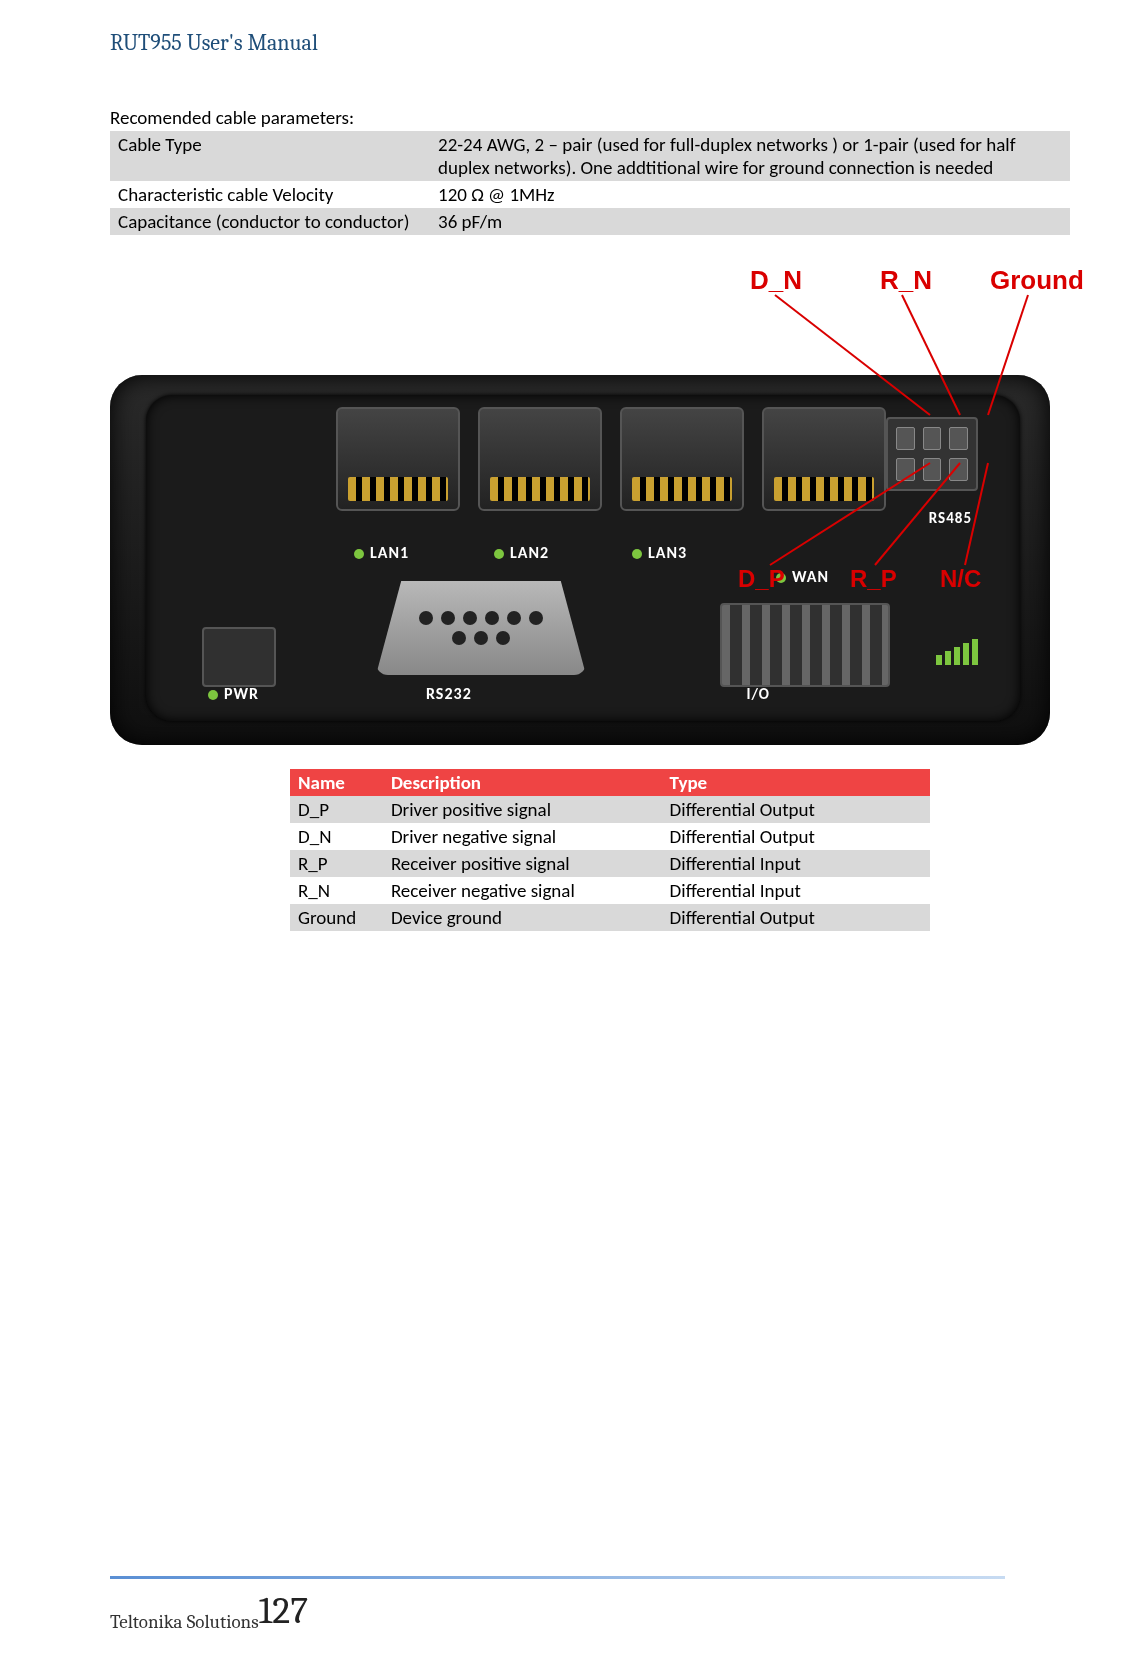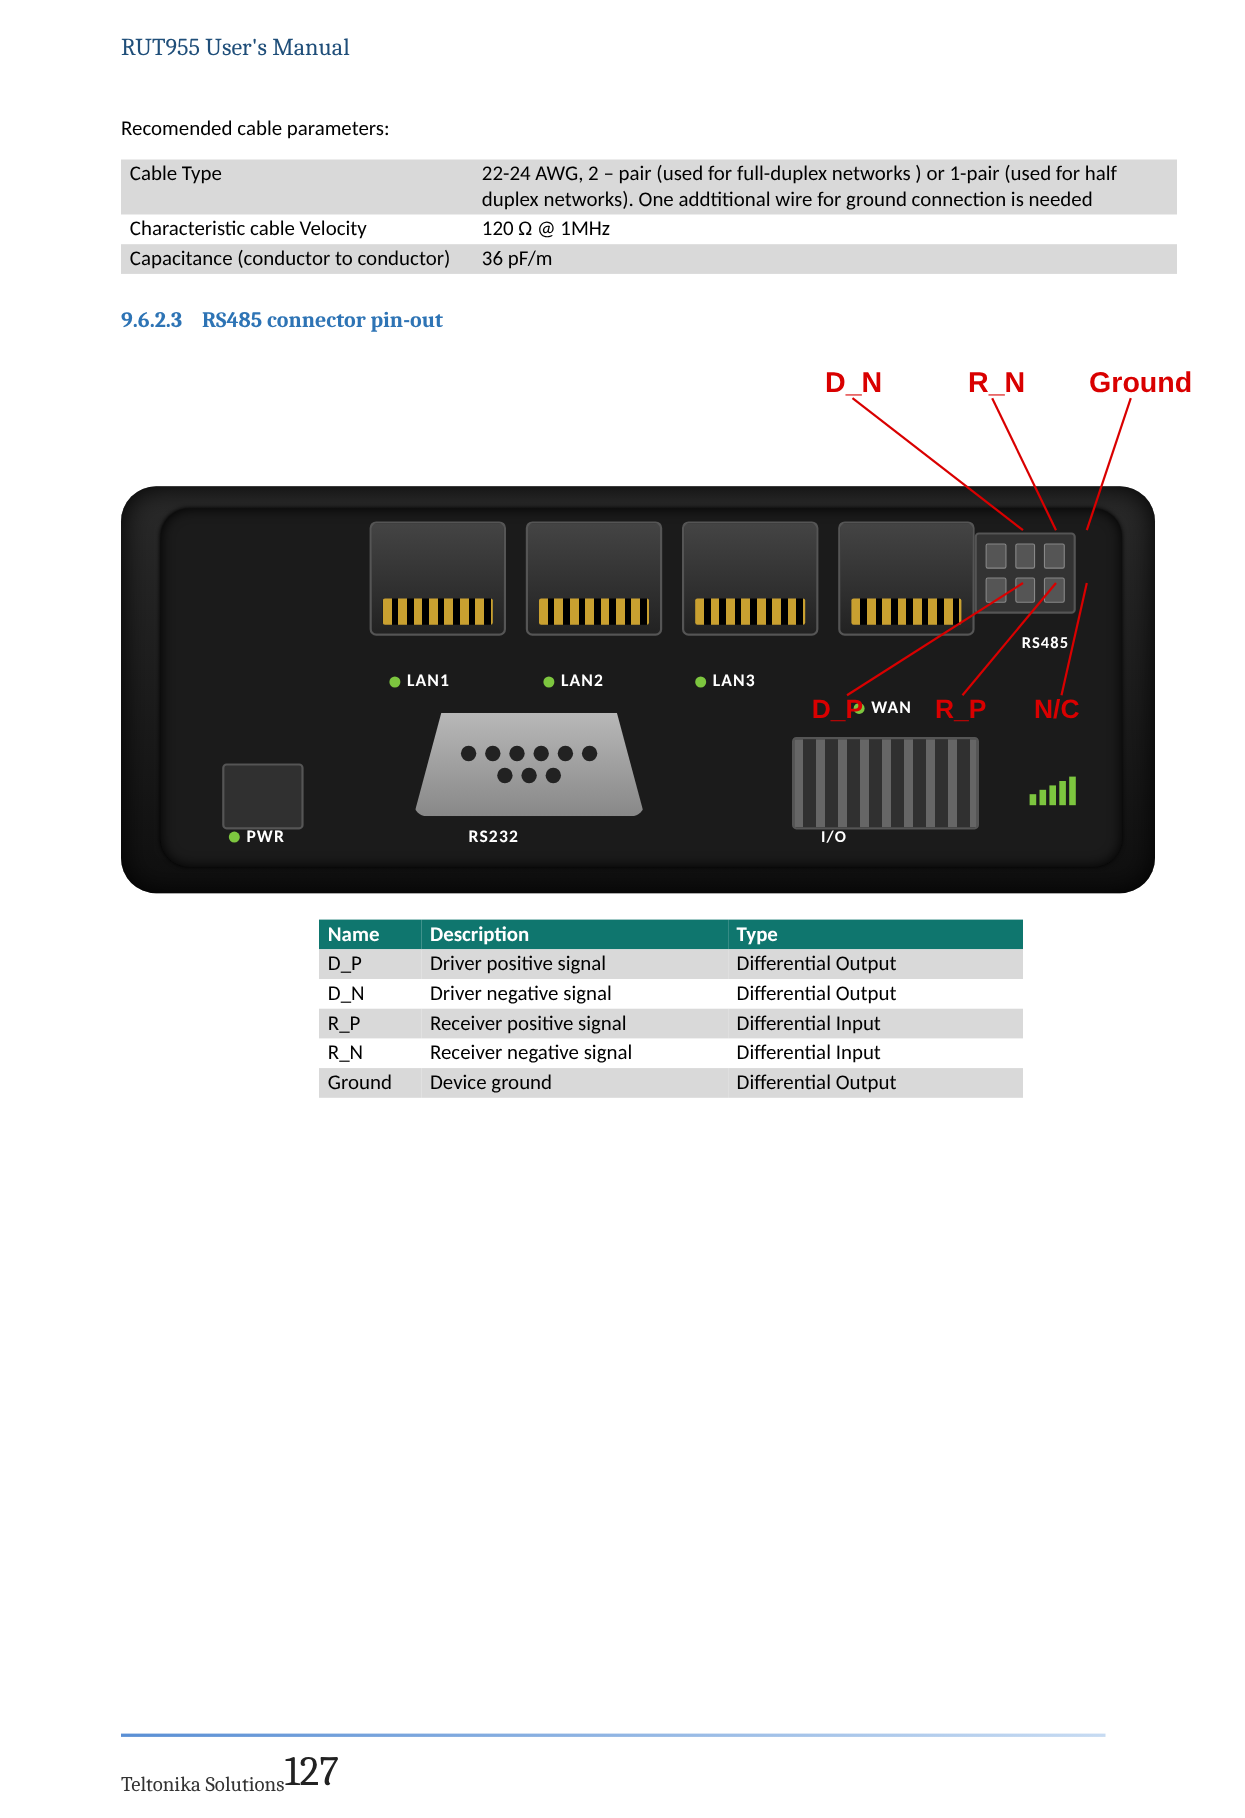--- a/index.html
+++ b/index.html
@@ -28,21 +28,21 @@
     color: #2E74B5;
     font-weight: bold;
     font-size: 20px;
     margin: 28px 0 14px 0;
   }
   .section-h .num {
     margin-right: 18px;
   }
   .intro {
     font-size: 19px;
-    margin: 0 0 16px 0;
+    margin: 0 0 2px 0;
   }
   table.param {
     border-collapse: collapse;
     width: 960px;
     font-size: 19px;
     margin-bottom: 30px;
   }
   table.param th {
     background: #000;
     color: #fff;
@@ -221,21 +221,21 @@
   }
 
   
   table.pinout {
     border-collapse: collapse;
     font-size: 19px;
     margin: 14px 0 0 180px;
     width: 640px;
   }
   table.pinout th {
-    background:#0f766e; color:#fff; text-align:left; font-weight:bold;
+    background:#ef4444; color:#fff; text-align:left; font-weight:bold;
     padding:2px 8px;
   }
   table.pinout td { padding:2px 8px; }
   table.pinout tr.alt td { background:#d9d9d9; }
   table.pinout col.p1 { width:90px; }
   table.pinout col.p2 { width:270px; }
   table.pinout col.p3 { width:260px; }
 
   
   .footer {
@@ -285,23 +285,20 @@
       <td>Characteristic cable Velocity</td>
       <td>120 Ω @ 1MHz</td>
     </tr>
     <tr class="alt">
       <td>Capacitance (conductor to conductor)</td>
       <td>36 pF/m</td>
     </tr>
   </tbody>
     </table>
 
-  <div class="section-h">
-    <span class="num">9.6.2.3</span><span>RS485 connector pin-out</span>
-  </div>
 
   <div class="device-wrap">
 
     <div class="callout c-dn">D_N</div>
     <div class="callout c-rn">R_N</div>
     <div class="callout c-gnd">Ground</div>
 
     <div class="device">
       <div class="device-face">
 

